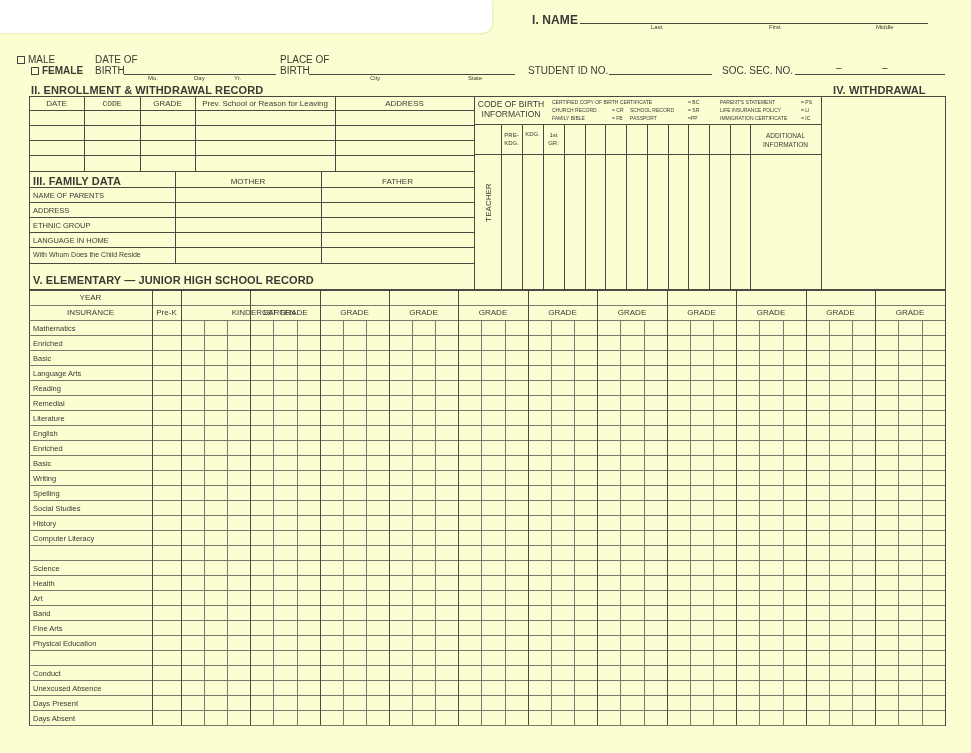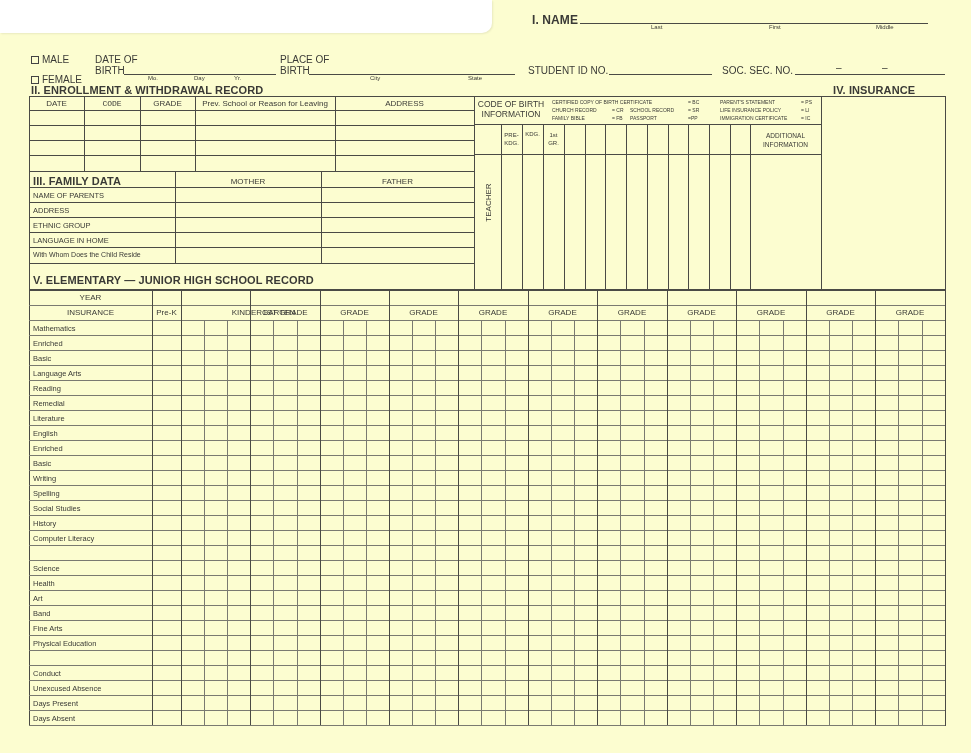--- a/index.html
+++ b/index.html
@@ -33,24 +33,24 @@
 <body>
 
 <div class="tab-cutout"></div>
 
 <div class="abs bold-h" style="left:532px;top:13px;font-size:12px;">I. NAME</div>
 <div class="uline" style="left:580px;top:23px;width:348px;"></div>
 <div class="abs tiny" style="left:651px;top:24px;">Last</div>
 <div class="abs tiny" style="left:769px;top:24px;">First</div>
 <div class="abs tiny" style="left:876px;top:24px;">Middle</div>
 
-<div class="abs lbl" style="left:31px;top:54px;">
+<div class="abs lbl" style="left:17px;top:54px;">
   <span class="chk"></span><span>MALE</span>
 </div>
-<div class="abs lbl" style="left:31px;top:74px;">
+<div class="abs lbl" style="left:31px;top:65px;font-weight:bold;">
   <span class="chk"></span><span>FEMALE</span>
 </div>
 
 <div class="abs lbl" style="left:95px;top:54px;">DATE OF</div>
 <div class="abs lbl" style="left:95px;top:65px;">BIRTH</div>
 <div class="uline" style="left:124px;top:74px;width:152px;"></div>
 <div class="abs tiny" style="left:148px;top:75px;">Mo.</div>
 <div class="abs tiny" style="left:194px;top:75px;">Day</div>
 <div class="abs tiny" style="left:234px;top:75px;">Yr.</div>
 
@@ -61,21 +61,21 @@
 <div class="abs tiny" style="left:468px;top:75px;">State</div>
 
 <div class="abs lbl" style="left:528px;top:65px;">STUDENT ID NO.</div>
 <div class="uline" style="left:609px;top:74px;width:103px;"></div>
 <div class="abs lbl" style="left:722px;top:65px;">SOC. SEC. NO.</div>
 <div class="uline" style="left:795px;top:74px;width:150px;"></div>
 <div class="abs lbl" style="left:836px;top:62px;">–</div>
 <div class="abs lbl" style="left:882px;top:62px;">–</div>
 
 <div class="abs bold-h" style="left:31px;top:84px;">II. ENROLLMENT &amp; WITHDRAWAL RECORD</div>
-<div class="abs bold-h" style="left:833px;top:84px;">IV. INSURANCE</div>
+<div class="abs bold-h" style="left:833px;top:84px;">IV. WITHDRAWAL</div>
 
 <div class="box" style="left:29px;top:96px;width:917px;height:194px;"></div>
 
 <div class="hline" style="left:29px;top:110px;width:445px;"></div>
 <div class="hline" style="left:29px;top:125px;width:445px;"></div>
 <div class="hline" style="left:29px;top:140px;width:445px;"></div>
 <div class="hline" style="left:29px;top:155px;width:445px;"></div>
 <div class="hline" style="left:29px;top:171px;width:445px;"></div>
 <div class="vline" style="left:84px;top:96px;height:75px;"></div>
 <div class="vline" style="left:140px;top:96px;height:75px;"></div>

